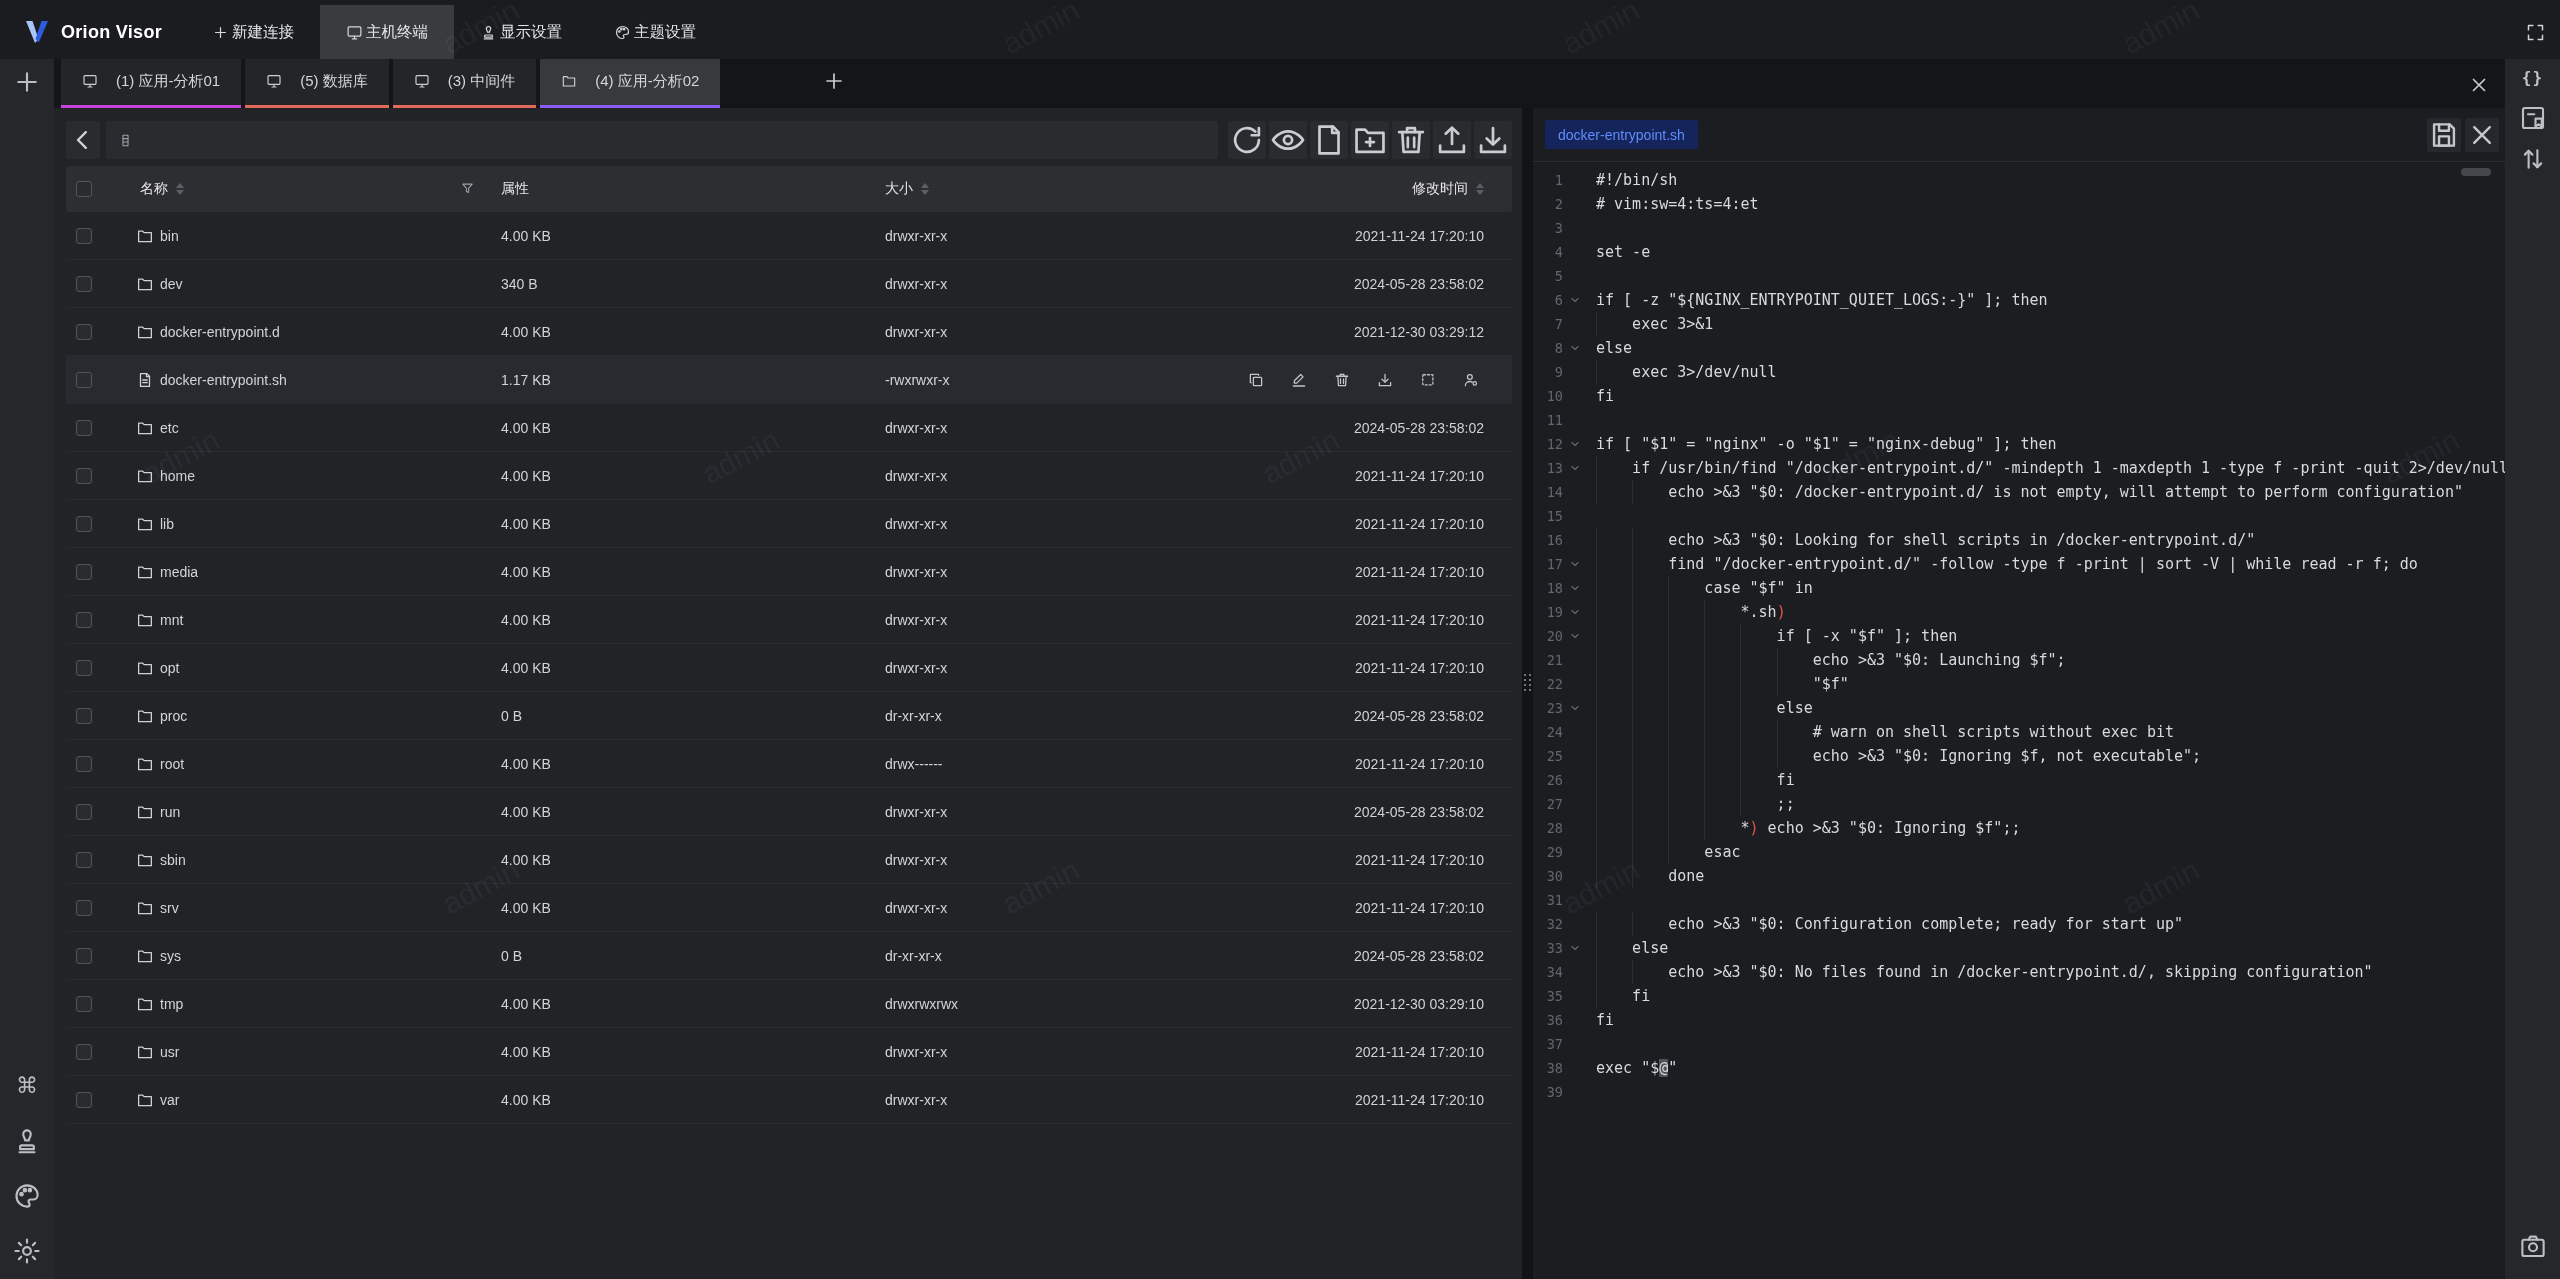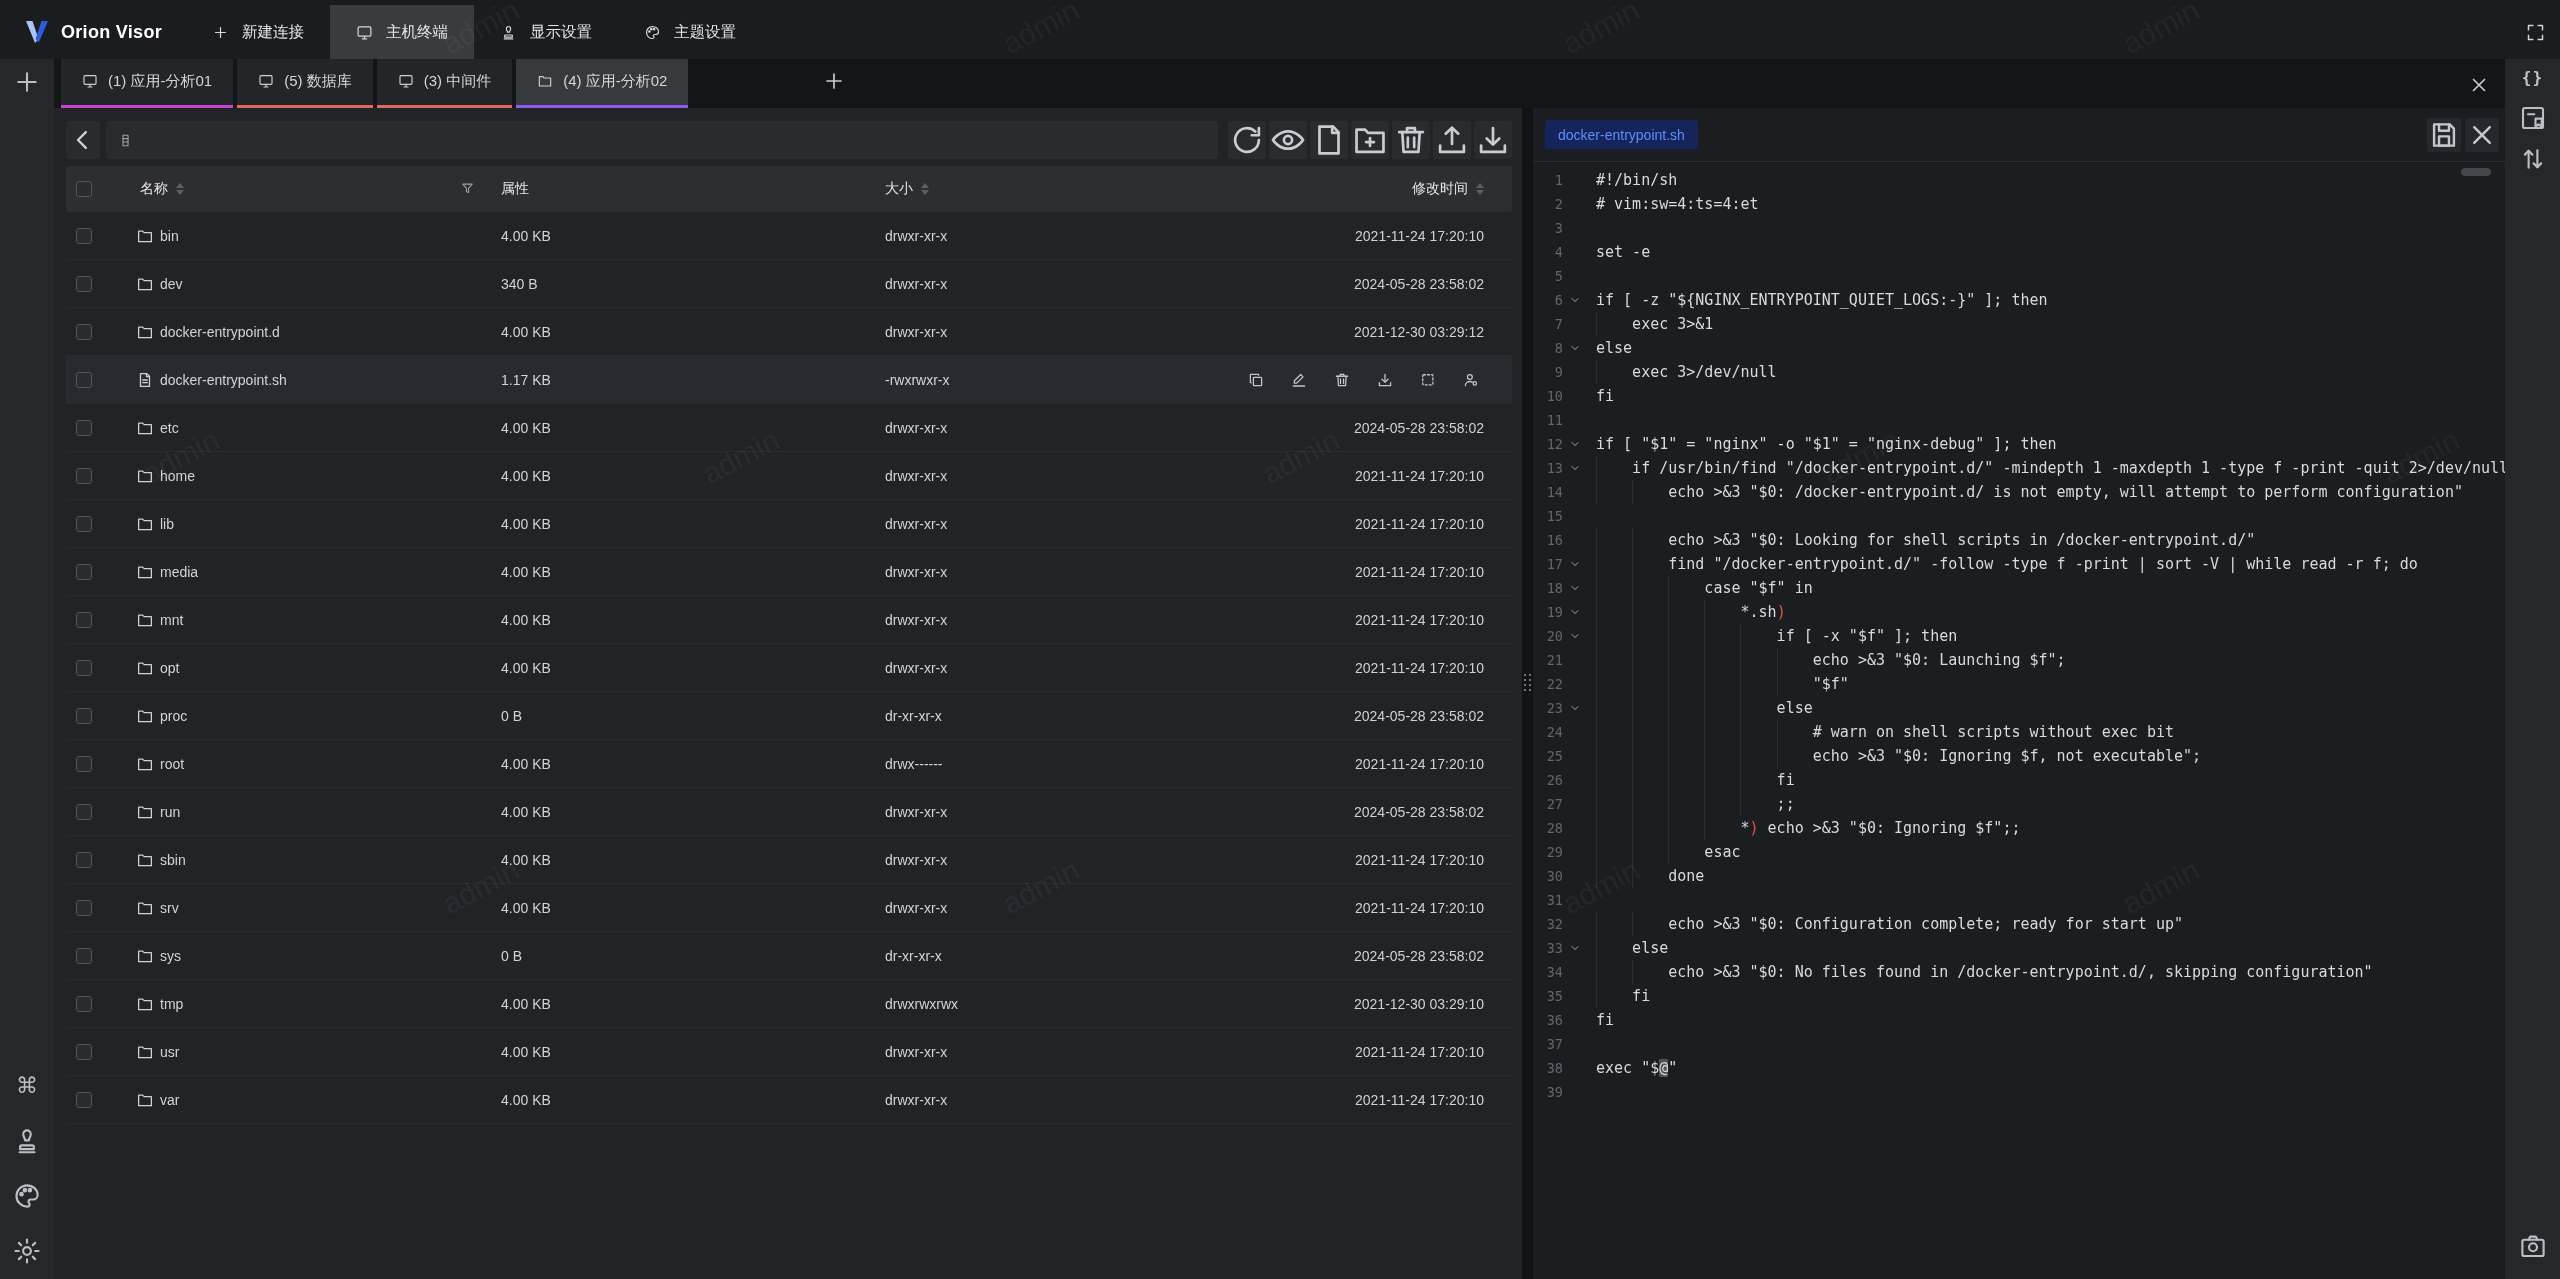--- a/index.html
+++ b/index.html
@@ -9,21 +9,21 @@
 
   
   #watermarks{position:absolute;inset:0;z-index:50;pointer-events:none;overflow:hidden}
   #watermarks span{position:absolute;font-size:30px;color:rgba(215,220,235,0.05);transform:rotate(-28deg);white-space:nowrap}
 
   
   #navbar{position:absolute;left:0;top:5px;width:2560px;height:54px;background:#1b1c1f;display:flex;align-items:center;z-index:10}
   #brand{display:flex;align-items:center;gap:11px;padding-left:24px}
   #brand .txt{font-size:18px;font-weight:700;color:#fff;letter-spacing:.3px}
   #menu{display:flex;height:54px;margin-left:24px}
-  .menu-item{display:flex;align-items:center;gap:13px;padding:0 26px;height:54px;font-size:15.5px;color:#e2e4e8;cursor:pointer}
+  .menu-item{display:flex;align-items:center;gap:3px;padding:0 26px;height:54px;font-size:15.5px;color:#e2e4e8;cursor:pointer}
   .menu-item.active{background:#3a3b3f}
   .menu-item .mi{width:17px;height:17px;color:#d5d7db}
   #nav-right{position:absolute;right:14px;top:0;height:54px;display:flex;align-items:center}
   #nav-right .mi{width:21px;height:21px;color:#d0d2d6}
 
   
   #left-sidebar{position:absolute;left:0;top:54px;width:54px;height:1225px;background:#26272b}
   #left-top,#left-bottom{position:absolute;left:0;width:54px;display:flex;flex-direction:column;align-items:center;gap:25px}
   #left-top{top:13px}
   #left-bottom{bottom:13px}
@@ -32,21 +32,21 @@
   .glyph{font-size:22px;line-height:1;color:#bcbec3}
   #right-sidebar{position:absolute;left:2505px;top:54px;width:55px;height:1225px;background:#26272b}
   #right-top{position:absolute;top:8px;left:0;width:55px;display:flex;flex-direction:column;align-items:center;gap:11px}
   #right-bottom{position:absolute;bottom:18px;left:0;width:55px;display:flex;justify-content:center}
   #right-sidebar .sb-btn svg{width:20px;height:20px}
   .braces{font-family:"DejaVu Sans Mono",monospace;font-size:16px;font-weight:bold;color:#c2c4c9;letter-spacing:1px}
 
   
   #tabbar{position:absolute;left:54px;top:54px;width:2451px;height:54px;background:#141518}
   #tabs{display:flex;gap:4px;padding-left:7px;height:54px;align-items:stretch}
-  .tab{position:relative;display:flex;align-items:center;gap:10px;padding:0 21px;background:#242529;font-size:15px;color:#d3d5d9;cursor:pointer}
+  .tab{position:relative;display:flex;align-items:center;gap:18px;padding:0 21px;background:#242529;font-size:15px;color:#d3d5d9;cursor:pointer}
   .tab.active{background:#38393d}
   .tab .mi{width:16px;height:16px;color:#cfd1d5}
   .tab .uline{position:absolute;left:0;right:0;bottom:0;height:3px}
   #tab-add{position:absolute;left:768px;top:15px;width:24px;height:24px;color:#c9cbd0;background:none;border:none;cursor:pointer}
   #tab-add svg{width:17px;height:17px}
   #tabbar-close{position:absolute;right:14px;top:15px;width:24px;height:24px;color:#c9cbd0;background:none;border:none;cursor:pointer}
   #tabbar-close svg{width:16px;height:16px;margin:4px auto}
 
   
   #file-panel{position:absolute;left:54px;top:108px;width:1468px;height:1171px;background:#222327}

